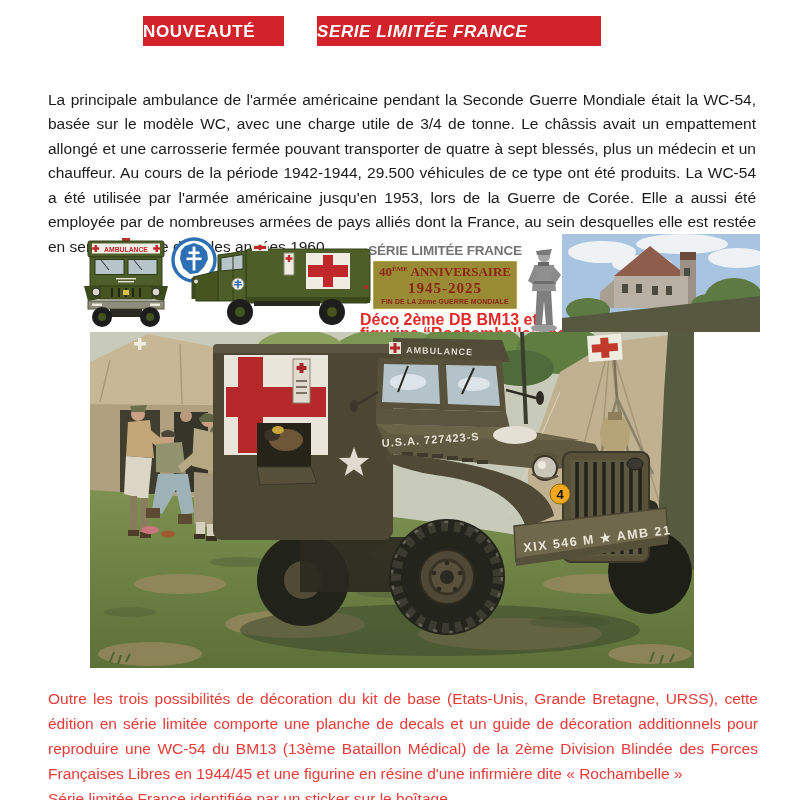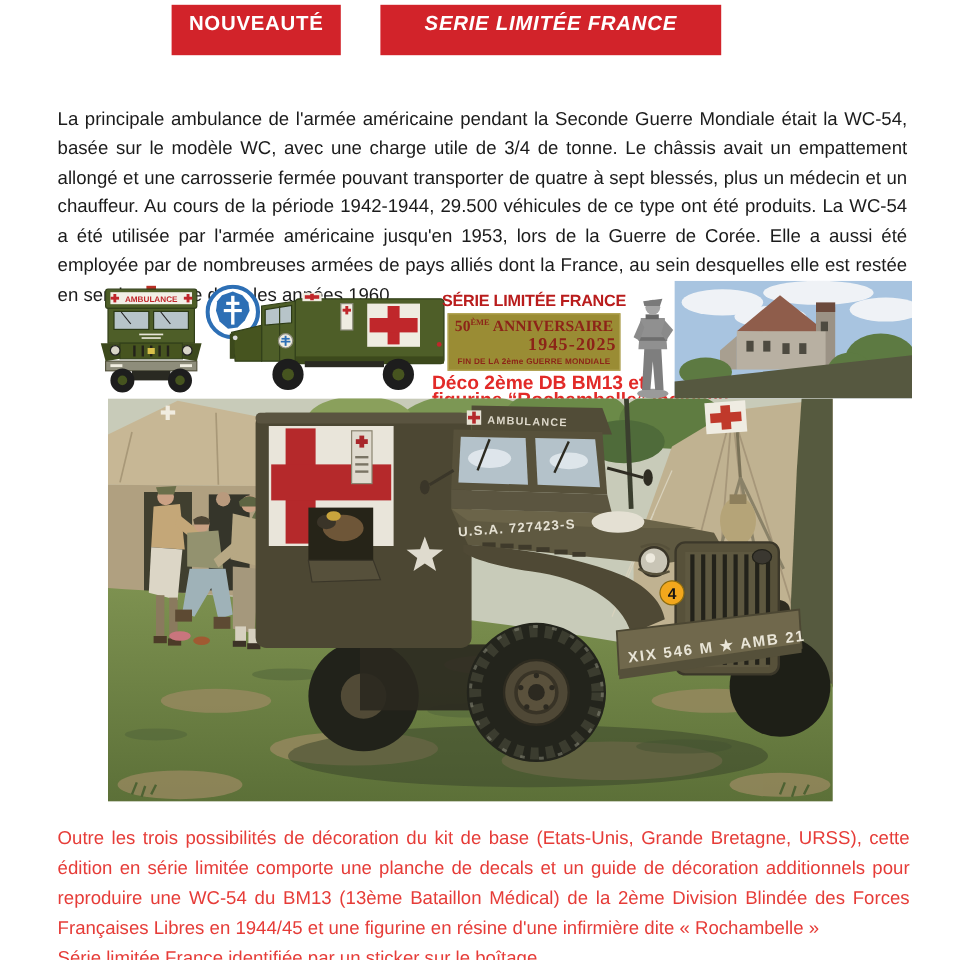--- a/index.html
+++ b/index.html
@@ -2,41 +2,41 @@
 <html><head>
 <meta charset="utf-8">
 <style>
   html,body{margin:0;padding:0;background:#ffffff;}
   #page{
     position:relative;width:800px;height:800px;background:#ffffff;overflow:hidden;
     font-family:"Liberation Sans", sans-serif;
   }
   
   .badge{
-    position:absolute;top:4px;height:42px;background:#d2232a;color:#ffffff;
-    font-weight:bold;font-size:17px;letter-spacing:.6px;text-align:center;line-height:31px;
+    position:absolute;top:16px;height:30px;background:#d2232a;color:#ffffff;
+    font-weight:bold;font-size:17px;letter-spacing:.6px;line-height:31px;
   }
   #badge-nouveaute{left:143px;width:141px;}
   #badge-serie{left:317px;width:284px;font-style:italic;}
   
   #intro{
     position:absolute;left:48px;top:72px;width:708px;
     font-size:15.5px;line-height:24.6px;color:#1b1b1b;text-align:justify;
   }
   
   .mid{position:absolute;}
   #le-block{left:360px;top:243px;width:170px;text-align:center;}
-  #le-title{color:#b91c1c;font-weight:bold;font-size:13.5px;letter-spacing:-.2px;white-space:nowrap;}
+  #le-title{color:#737373;font-weight:bold;font-size:13.5px;letter-spacing:-.2px;white-space:nowrap;}
   #le-goldbox{
     margin:3px auto 0;width:138px;background:#9a8c34;border:1px solid #b3a655;
     color:#8c2418;padding:2px 2px 3px;
   }
   #le-anniv{font-family:"Liberation Serif", serif;font-weight:bold;font-size:13px;white-space:nowrap;}
   #le-anniv sup{font-size:7px;}
-  #le-years{font-family:"Liberation Serif", serif;font-weight:bold;font-size:15px;letter-spacing:1px;text-align:right;}
+  #le-years{font-family:"Liberation Serif", serif;font-weight:bold;font-size:15px;letter-spacing:1px;}
   #le-sub{font-size:6.8px;font-weight:bold;letter-spacing:.2px;margin-top:1px;white-space:nowrap;}
   .le-deco{color:#e22a28;font-weight:bold;font-size:16px;line-height:14px;white-space:nowrap;}
   #le-deco-wrap{margin-top:4px;}
   
   #outro{
     position:absolute;left:48px;top:686px;width:710px;color:#e63c38;
     font-size:15.5px;line-height:25px;text-align:justify;
   }
   #outro-note{text-align:left;}
   svg{display:block;}
@@ -142,21 +142,21 @@
     <circle cx="52" cy="69" r="13" fill="#1d1d1d"></circle>
     <circle cx="52" cy="69" r="5" fill="#46541f"></circle>
     <circle cx="144" cy="69" r="13" fill="#1d1d1d"></circle>
     <circle cx="144" cy="69" r="5" fill="#46541f"></circle>
     <rect x="66" y="58" width="66" height="5" fill="#2a2a22"></rect>
   </svg>
 
   <div id="le-block" class="mid">
     <div id="le-title">SÉRIE LIMITÉE FRANCE</div>
     <div id="le-goldbox">
-      <div id="le-anniv"><span>50</span><sup>ÈME</sup><span> ANNIVERSAIRE</span></div>
+      <div id="le-anniv"><span>40</span><sup>ÈME</sup><span> ANNIVERSAIRE</span></div>
       <div id="le-years">1945-2025</div>
       <div id="le-sub">FIN DE LA 2ème GUERRE MONDIALE</div>
     </div>
     <div id="le-deco-wrap">
       <div class="le-deco">Déco 2ème DB BM13 et</div>
       <div class="le-deco">figurine “Rochambelle” incluses</div>
     </div>
   </div>
 
   <svg class="mid" style="left:524px;top:237px;" width="40" height="96" viewBox="0 0 40 96">

